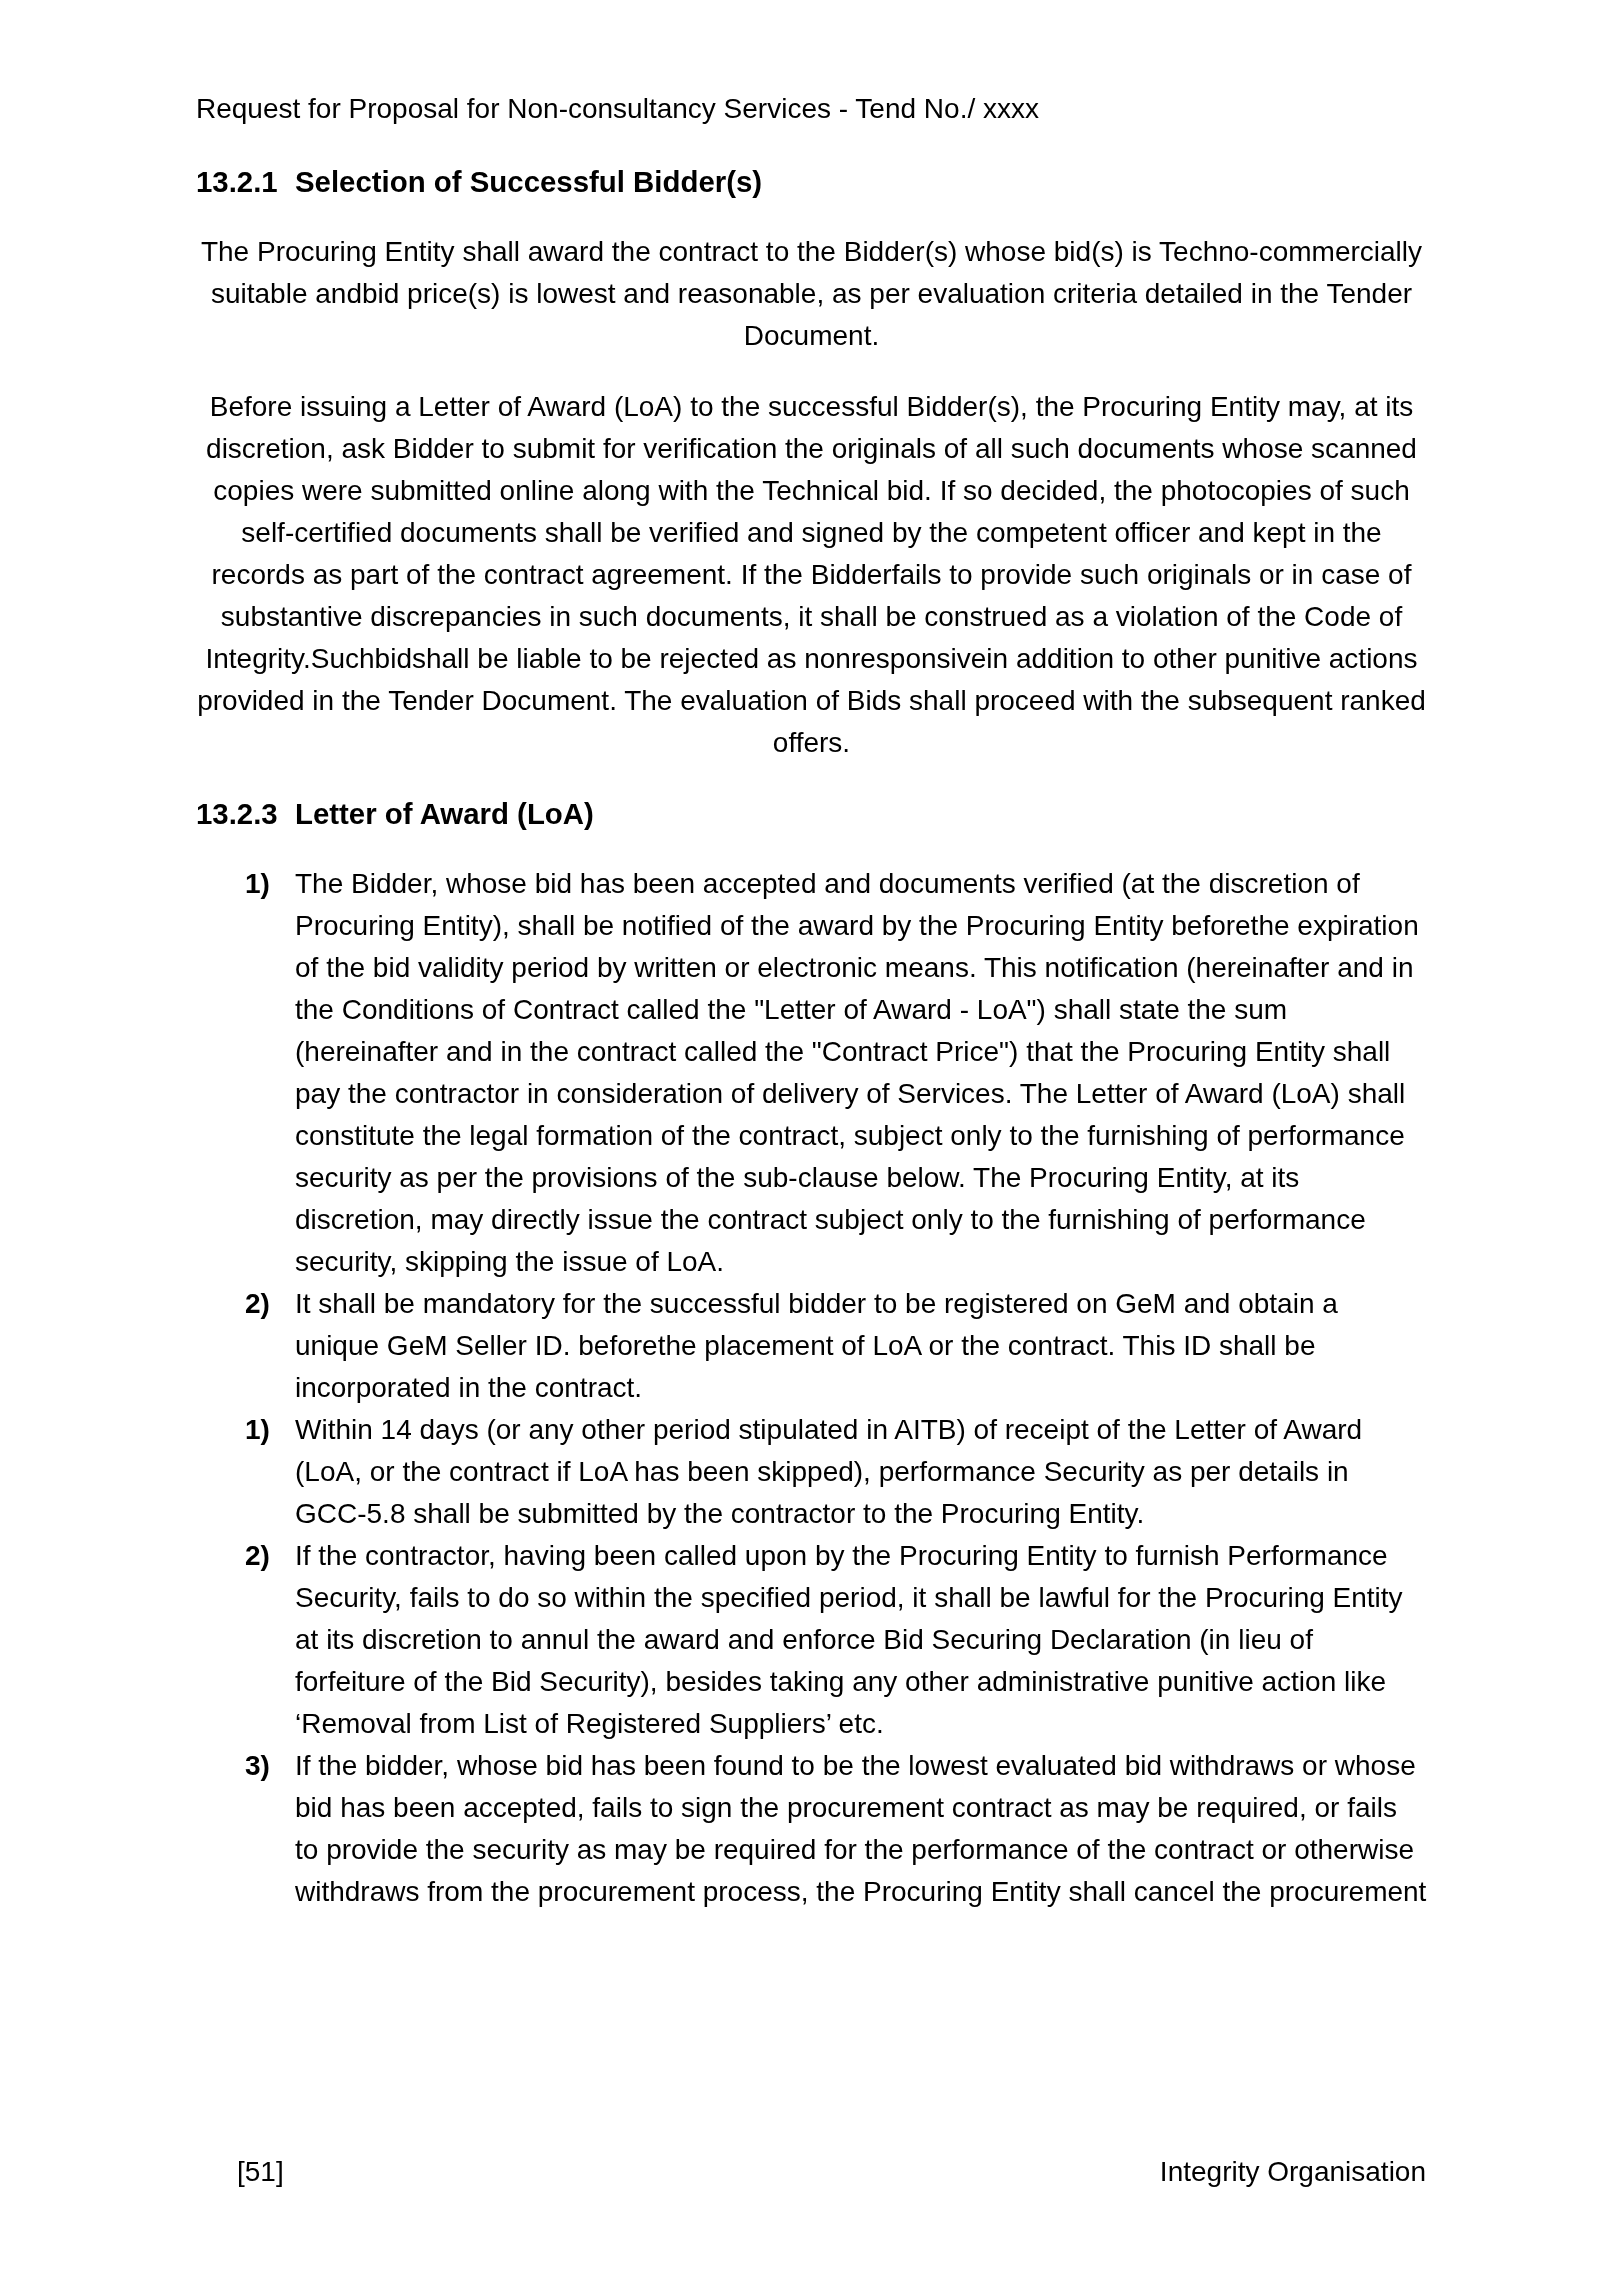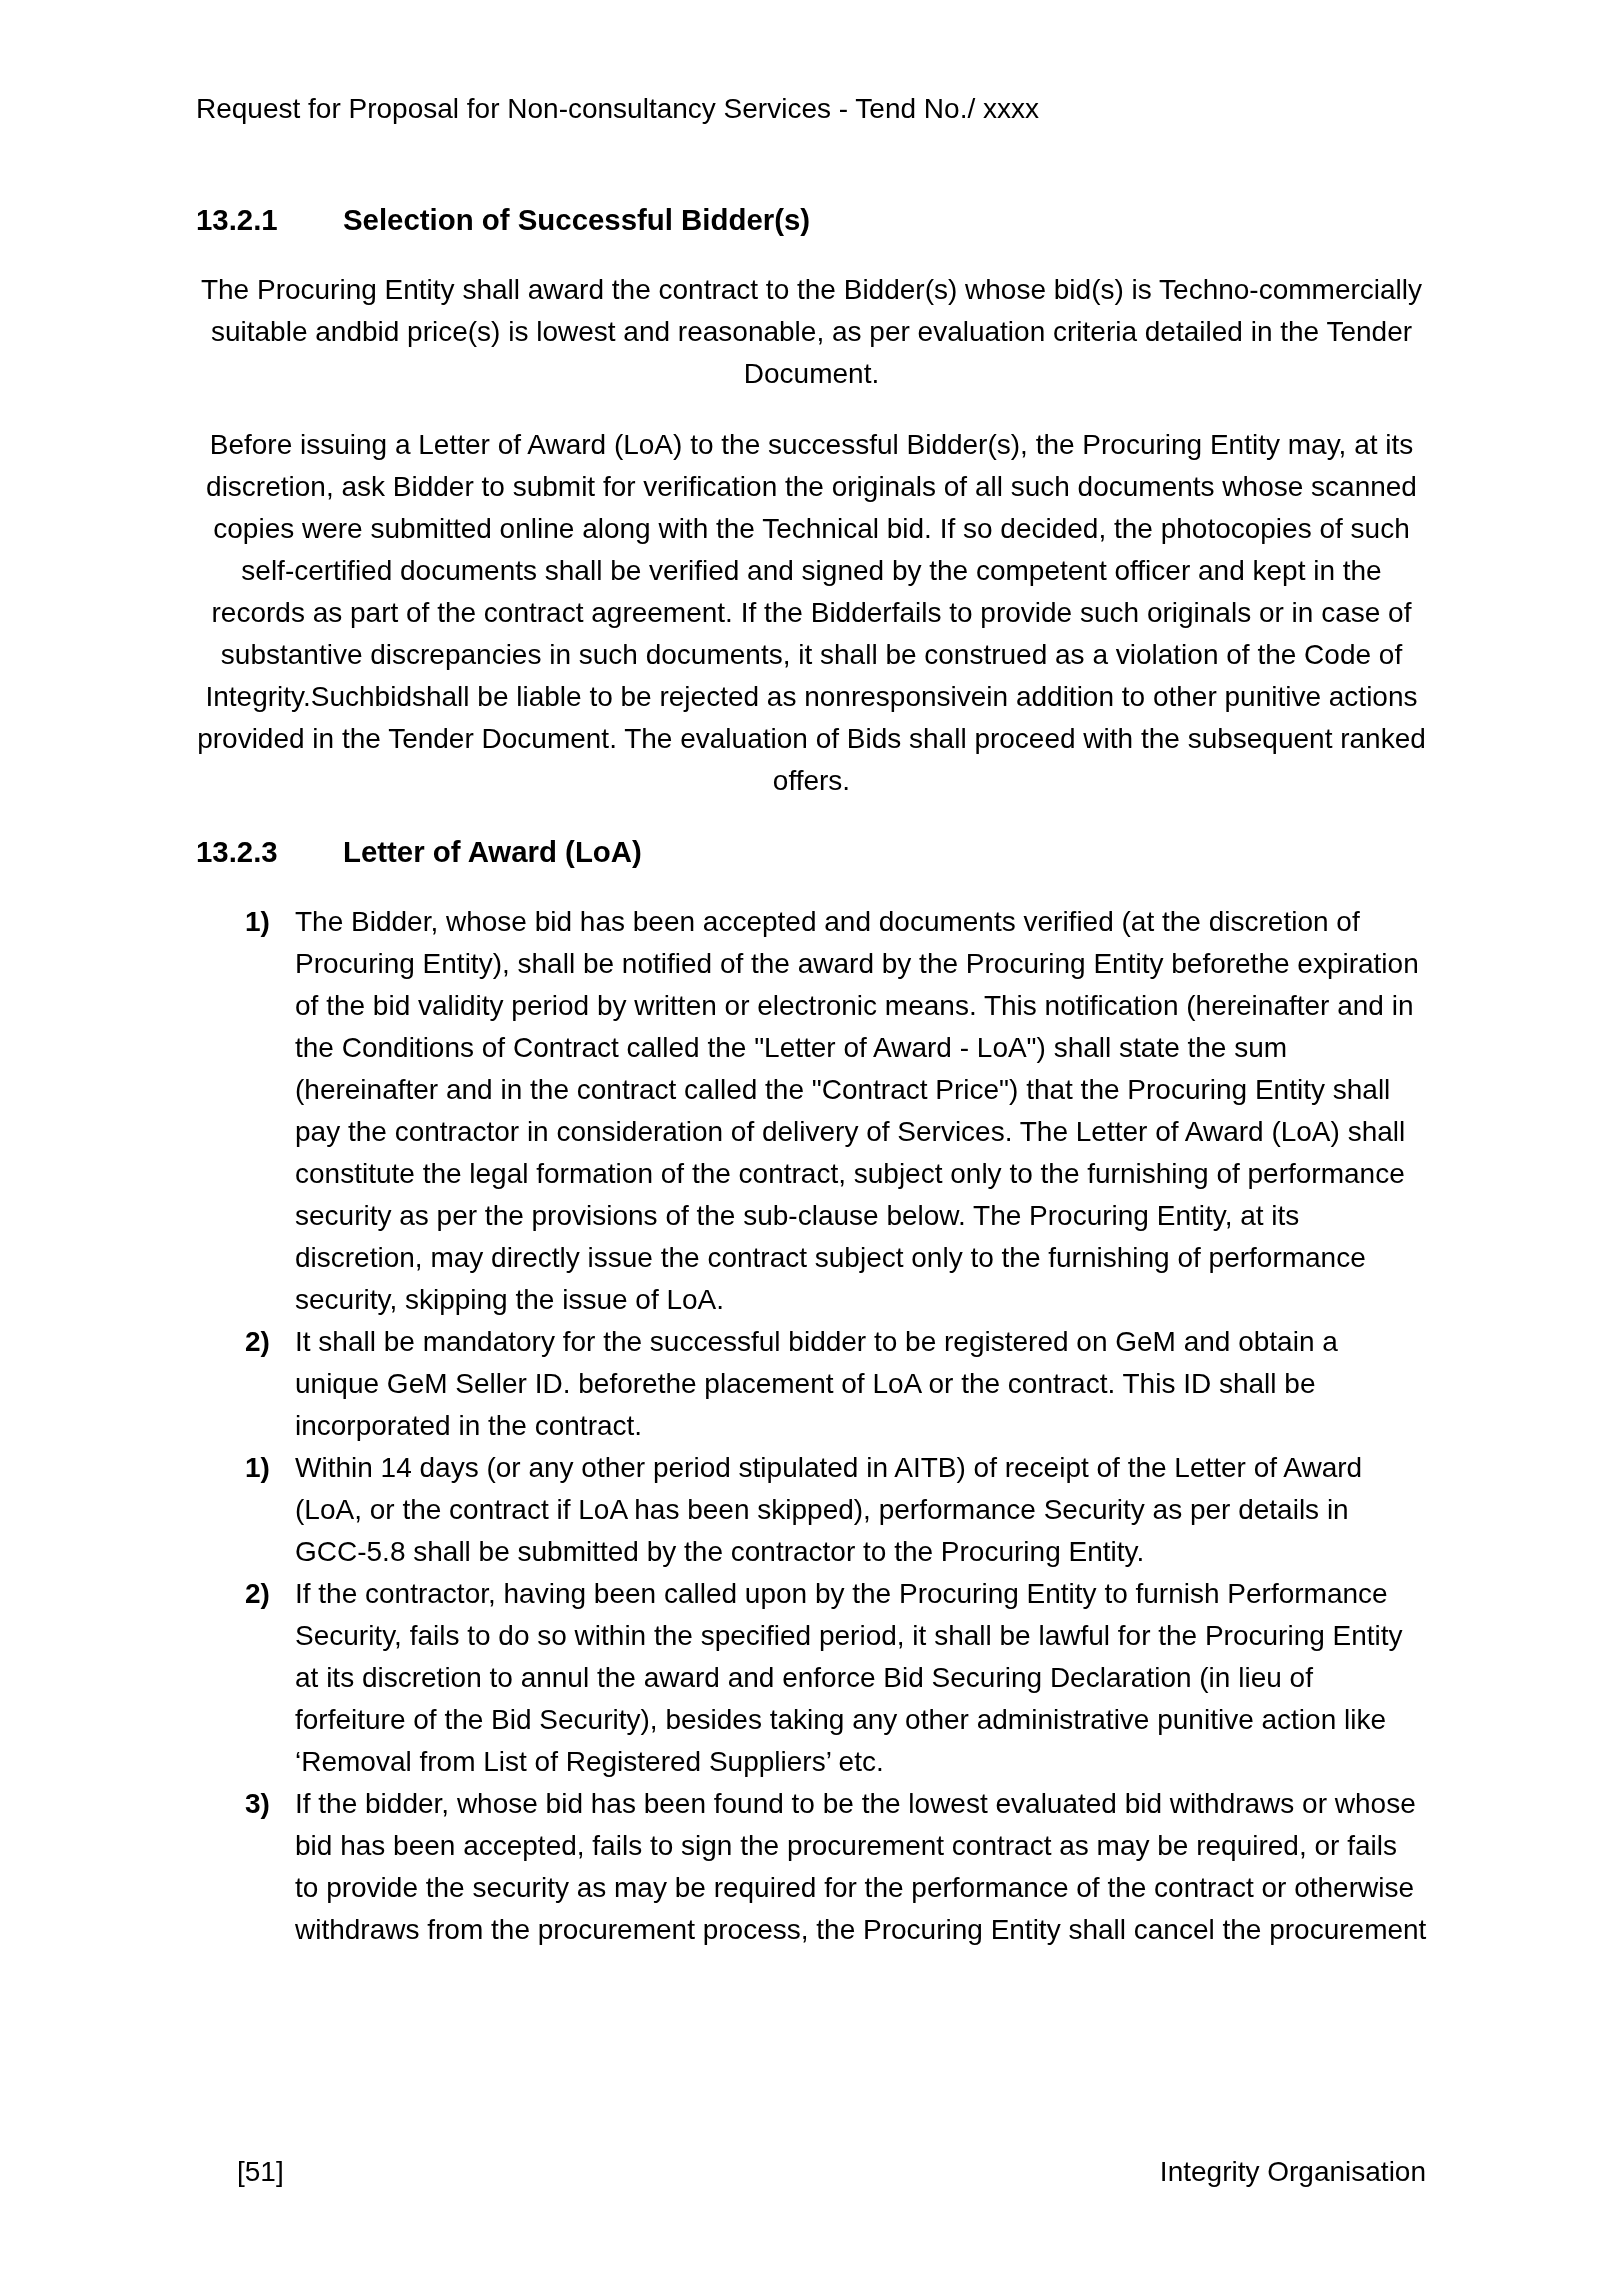--- a/index.html
+++ b/index.html
@@ -14,30 +14,29 @@
   }
   .page {
     position: absolute;
     top: 88px;
     left: 196px;
     width: 1231px;
   }
   .running-header {
     font-size: 28px;
     line-height: 41px;
-    margin-bottom: 70px;
+    margin-bottom: 32px;
     white-space: nowrap;
   }
   .section-heading {
     display: flex;
     font-weight: bold;
     font-size: 29.4px;
     line-height: 41px;
     margin: 29px 0 29px 0;
-    gap: 48px;
   }
   .section-heading .num {
     flex: 0 0 99px;
   }
   .section-heading .title {
     flex: 1;
   }
   .para {
     font-size: 28px;
     line-height: 42px;

